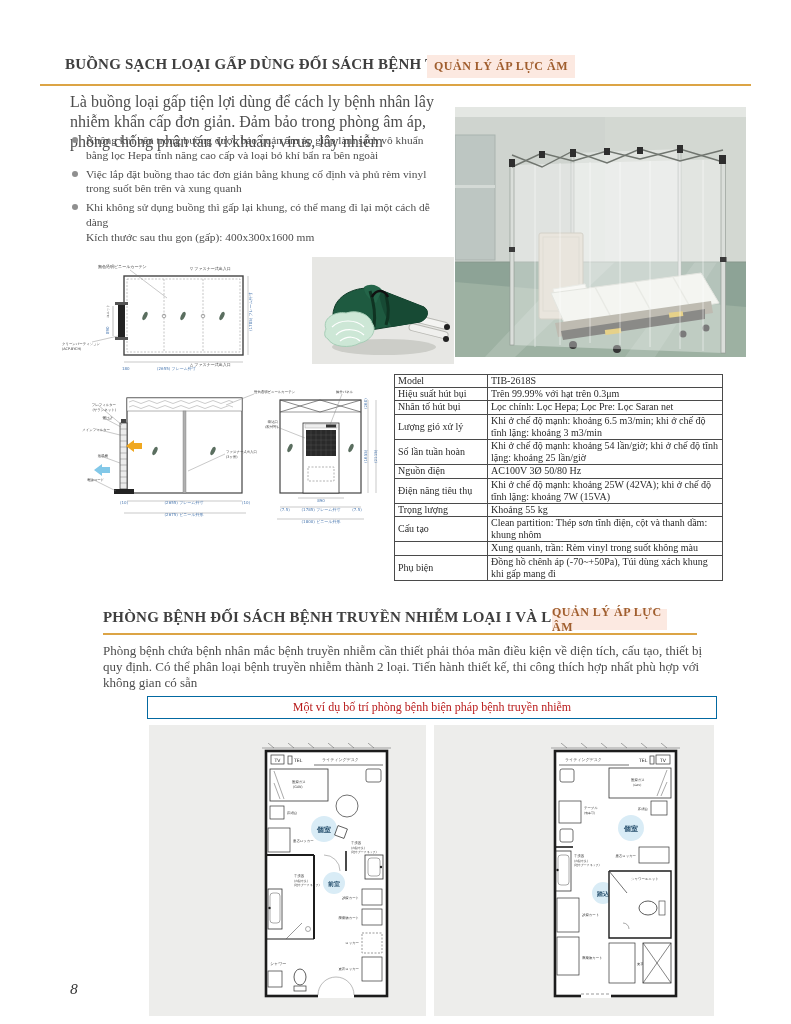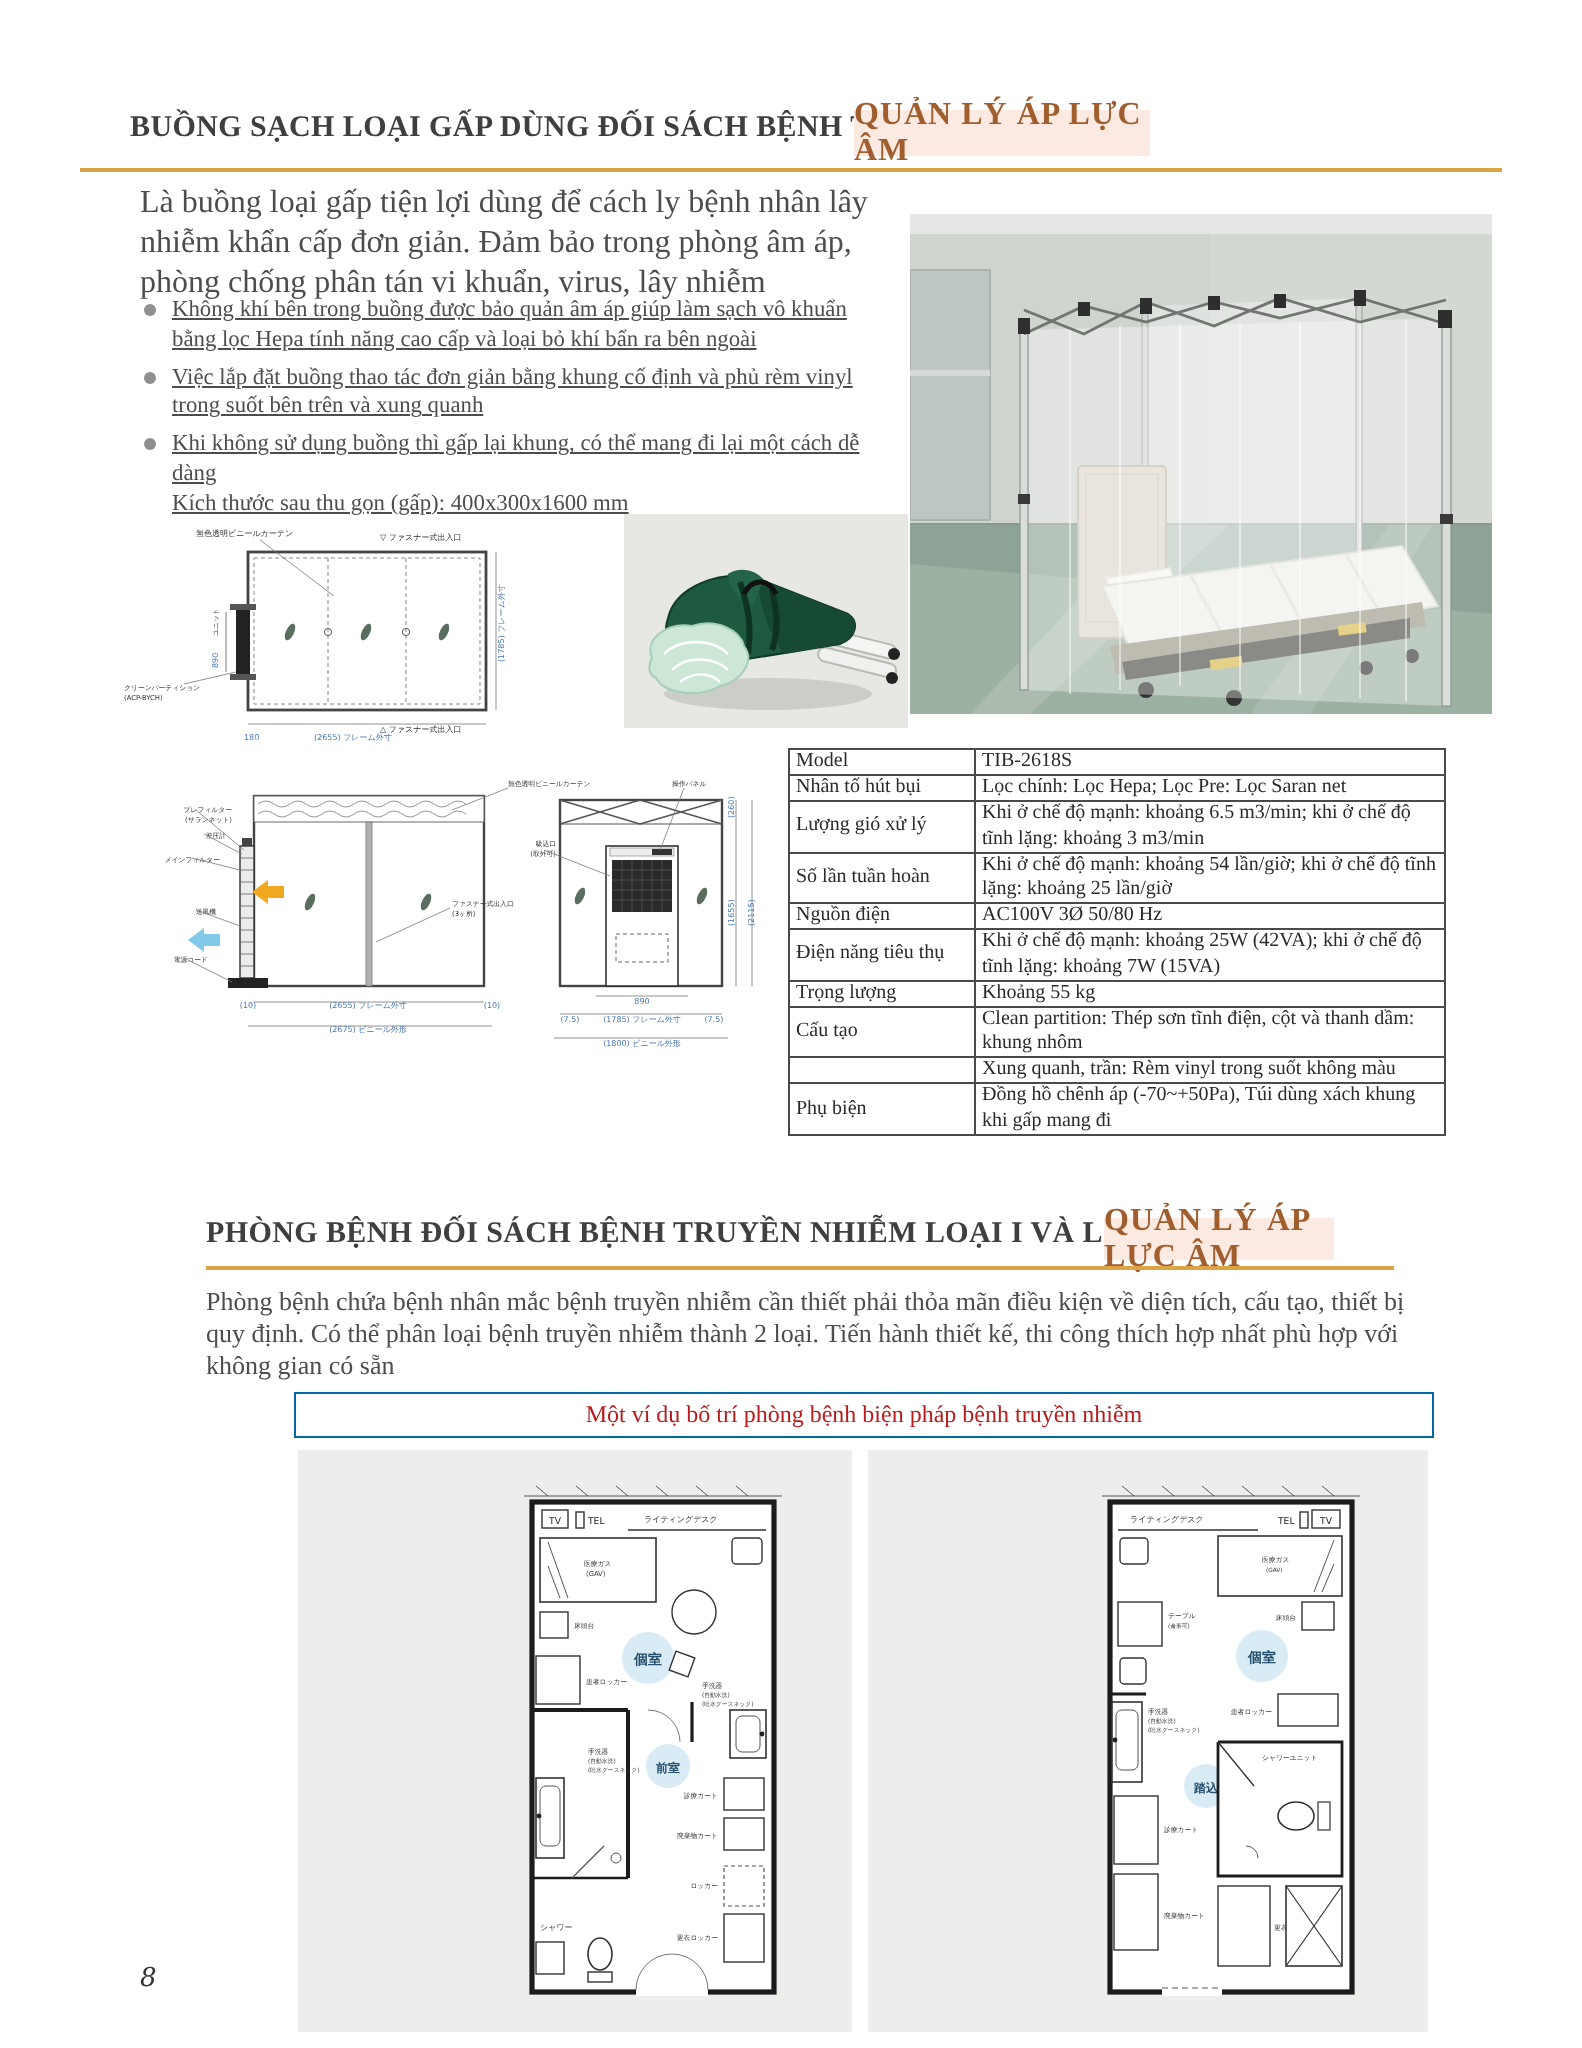--- a/index.html
+++ b/index.html
@@ -1,20 +1,20 @@
 <!DOCTYPE html>
 <html><head>
 <meta charset="utf-8">
 <style>
   html,body{margin:0;padding:0;background:#888;}
   .page{position:relative;width:791px;height:1024px;background:#ffffff;overflow:hidden;
         font-family:"Liberation Serif", serif;color:#4a4a4a;margin:0 auto;}
   .abs{position:absolute;}
   .sec-title{font-weight:bold;font-size:15px;color:#3f3f3f;letter-spacing:.2px;white-space:nowrap;}
-  .badge{background:#fce9e1;color:#a05e2e;font-weight:bold;font-size:16px;letter-spacing:.5px;
+  .badge{background:#fce9e1;color:#a05e2e;font-weight:bold;font-size:12px;letter-spacing:.5px;
          display:flex;align-items:center;justify-content:center;}
   .gold-rule{background:#dca445;height:2px;}
   .intro{font-size:16px;line-height:1.24;color:#4d4d4d;}
   .bullets{font-size:11.4px;line-height:1.3;color:#4d4d4d;}
   .bullet{position:relative;padding-left:16px;margin-bottom:4px;}
   .bullet::before{content:"";position:absolute;left:2px;top:4px;width:6px;height:6px;border-radius:50%;background:#8f8f8f;}
   table.spec{border-collapse:collapse;font-size:10px;color:#2a2a2a;width:329px;
              font-family:"Liberation Serif", serif;}
   table.spec td{border:1px solid #4a4a4a;padding:0px 3px;line-height:1.22;vertical-align:middle;}
   table.spec td.lbl{width:86px;}
@@ -34,21 +34,21 @@
 <body>
 
 <div class="page">
 
   <div class="abs sec-title" style="left:65px;top:56px;">BUỒNG SẠCH LOẠI GẤP DÙNG ĐỐI SÁCH BỆNH TRUYỀN</div>
   <div class="abs badge" style="left:427px;top:55px;width:148px;height:23px;">QUẢN LÝ ÁP LỰC ÂM</div>
   <div class="abs gold-rule" style="left:40px;top:84px;width:711px;"></div>
 
   <div class="abs intro" style="left:70px;top:92px;width:380px;">Là buồng loại gấp tiện lợi dùng để cách ly bệnh nhân lây nhiễm khẩn cấp đơn giản. Đảm bảo trong phòng âm áp, phòng chống phân tán vi khuẩn, virus, lây nhiễm</div>
 
-  <div class="abs bullets" style="left:70px;top:148px;width:378px;text-decoration:underline;">
+  <div class="abs bullets" style="left:70px;top:133px;width:378px;">
     <div class="bullet"><span>Không khí bên trong buồng được bảo quản âm áp giúp làm sạch vô khuẩn bằng lọc Hepa tính năng cao cấp và loại bỏ khí bẩn ra bên ngoài</span></div>
     <div class="bullet"><span>Việc lắp đặt buồng thao tác đơn giản bằng khung cố định và phủ rèm vinyl trong suốt bên trên và xung quanh</span></div>
     <div class="bullet"><span>Khi không sử dụng buồng thì gấp lại khung, có thể mang đi lại một cách dễ dàng</span>
       <div>Kích thước sau thu gọn (gấp): 400x300x1600 mm</div>
     </div>
   </div>
 
   <svg class="abs" style="left:455px;top:107px;" width="291" height="250" viewBox="0 0 291 250">
     <rect x="0" y="0" width="291" height="250" fill="#cfd4cf"></rect>
     <rect x="0" y="0" width="291" height="10" fill="#e4e7e3"></rect>
@@ -266,20 +266,24 @@
     </g>
   </svg>
 
   <table class="spec abs" style="left:394px;top:374px;">
     <tbody>
         <tr>
           <td class="lbl">Model</td>
           <td>TIB-2618S</td>
         </tr>
     <tr>
+          <td class="lbl">Hiệu suất hút bụi</td>
+          <td>Trên 99.99% với hạt trên 0.3μm</td>
+        </tr>
+    <tr>
           <td class="lbl">Nhân tố hút bụi</td>
           <td>Lọc chính: Lọc Hepa; Lọc Pre: Lọc Saran net</td>
         </tr>
     <tr>
           <td class="lbl">Lượng gió xử lý</td>
           <td>Khi ở chế độ mạnh: khoảng 6.5 m3/min; khi ở chế độ tĩnh lặng: khoảng 3 m3/min</td>
         </tr>
     <tr>
           <td class="lbl">Số lần tuần hoàn</td>
           <td>Khi ở chế độ mạnh: khoảng 54 lần/giờ; khi ở chế độ tĩnh lặng: khoảng 25 lần/giờ</td>

